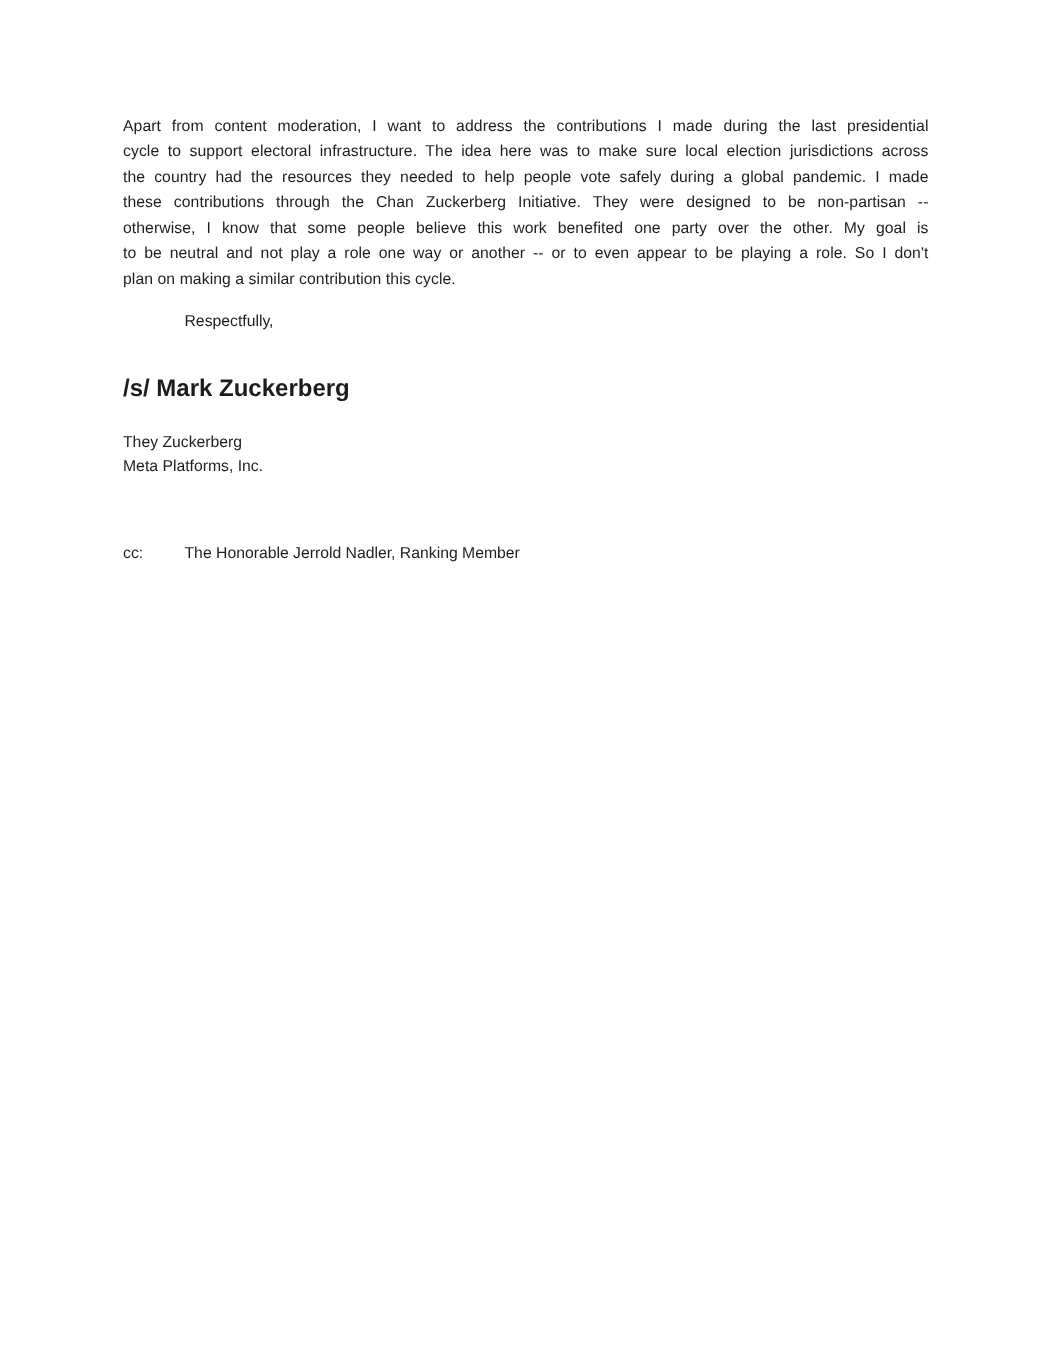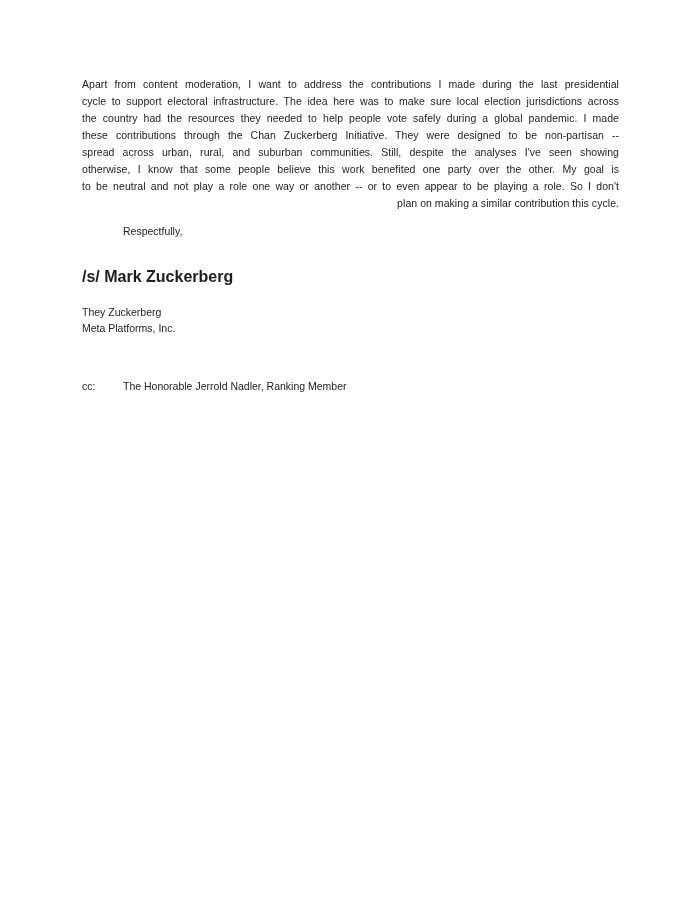--- a/index.html
+++ b/index.html
@@ -29,21 +29,21 @@
   }
   .jline {
     text-align: justify;
     text-align-last: justify;
     -moz-text-align-last: justify;
     white-space: normal;
     height: 17px;
     overflow: hidden;
   }
   .lastline {
-    text-align: right;
+    text-align: left;
     height: 17px;
   }
   .closing {
     margin-top: 11px;
     font-size: 10.5px;
     line-height: 17px;
     padding-left: 41px;
   }
   .sig-slash {
     margin-top: 28px;
@@ -74,21 +74,20 @@
 <body>
 
 <div class="page">
   <div class="content">
 
     <div class="body-para">
       <div class="jline">Apart from content moderation, I want to address the contributions I made during the last presidential</div>
       <div class="jline">cycle to support electoral infrastructure. The idea here was to make sure local election jurisdictions across</div>
       <div class="jline">the country had the resources they needed to help people vote safely during a global pandemic. I made</div>
       <div class="jline">these contributions through the Chan Zuckerberg Initiative. They were designed to be non-partisan --</div>
-      <div class="jline">spread across urban, rural, and suburban communities. Still, despite the analyses I've seen showing</div>
       <div class="jline">otherwise, I know that some people believe this work benefited one party over the other. My goal is</div>
       <div class="jline">to be neutral and not play a role one way or another -- or to even appear to be playing a role. So I don't</div>
       <div class="lastline">plan on making a similar contribution this cycle.</div>
     </div>
 
     <div class="closing">Respectfully,</div>
 
     <div class="sig-slash">/s/ Mark Zuckerberg</div>
 
     <div class="sig-block">

